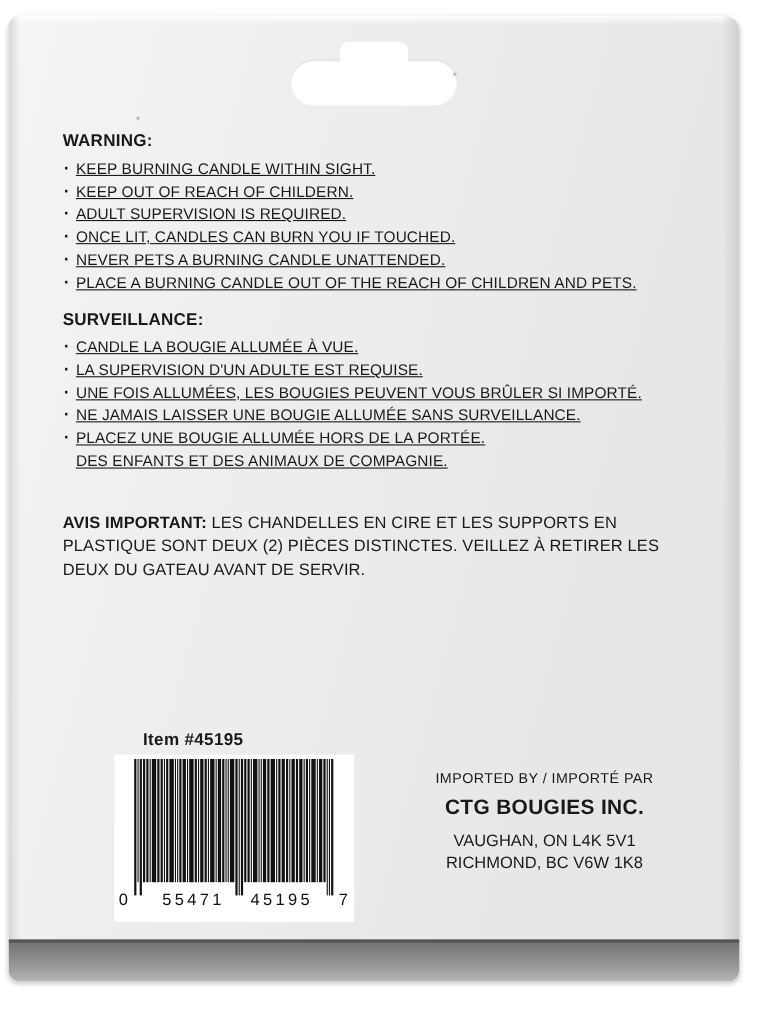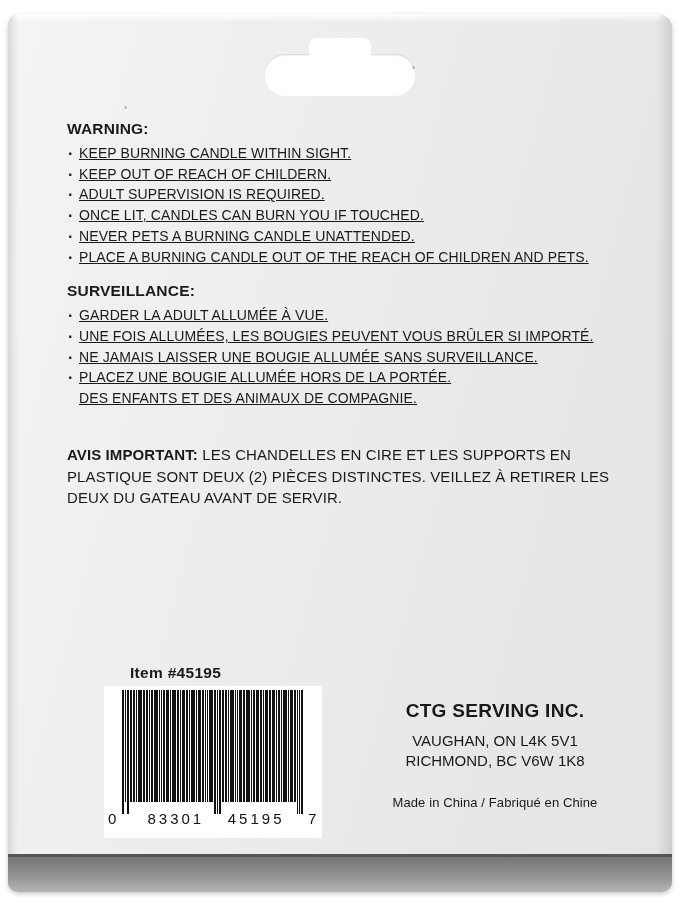--- a/index.html
+++ b/index.html
@@ -91,21 +91,21 @@
 
   .speck {
     position: absolute;
     width: 3px; height: 3px;
     background: #b9bbba;
     border-radius: 50%;
   }
 
   .content {
     position: absolute;
-    left: 59px;
+    left: 49px;
     top: 106px;
     width: 560px;
     color: #19191a;
   }
 
   .block { margin-bottom: 2px; }
 
   .heading {
     font-weight: bold;
     font-size: 15.5px;
@@ -260,21 +260,22 @@
         <li>NEVER PETS A BURNING CANDLE UNATTENDED.</li>
         <li>PLACE A BURNING CANDLE OUT OF THE REACH OF CHILDREN AND PETS.</li>
       </ul>
     </div>
 
     <div class="gap-sm"></div>
 
     <div class="block">
       <div class="heading">SURVEILLANCE:</div>
       <ul class="bullets">
-        <li>GARDER LA ADULT ALLUMÉE À VUE.</li>
+        <li>CANDLE LA BOUGIE ALLUMÉE À VUE.</li>
+        <li>LA SUPERVISION D'UN ADULTE EST REQUISE.</li>
         <li>UNE FOIS ALLUMÉES, LES BOUGIES PEUVENT VOUS BRÛLER SI IMPORTÉ.</li>
         <li>NE JAMAIS LAISSER UNE BOUGIE ALLUMÉE SANS SURVEILLANCE.</li>
         <li>PLACEZ UNE BOUGIE ALLUMÉE HORS DE LA PORTÉE.</li>
         <li class="cont">DES ENFANTS ET DES ANIMAUX DE COMPAGNIE.</li>
       </ul>
     </div>
 
     <div class="gap-md"></div>
 
 
@@ -343,29 +344,29 @@
       <span style="width:4px"></span>
         <span style="width:1px"></span>
         <span style="width:3px"></span>
         <span style="width:2px"></span>
       <span class="tall" style="width:2px"></span>
         <span class="tall" style="width:1px"></span>
         <span class="tall" style="width:2px"></span>
     </div>
     <div class="barcode-digits">
       <span class="lead">0</span>
-      <span class="mid">83301</span>
+      <span class="mid">55471</span>
       <span class="mid">45195</span>
       <span>7</span>
     </div>
   </div>
 
   <div class="importer">
-    <div class="brand">CTG SERVING INC.</div>
+    <div class="line1">IMPORTED BY / IMPORTÉ PAR</div>
+    <div class="brand">CTG BOUGIES INC.</div>
     <div class="addr">
       <div>VAUGHAN, ON L4K 5V1</div>
       <div>RICHMOND, BC V6W 1K8</div>
     </div>
-    <div class="made">Made in China / Fabriqué en Chine</div>
   </div>
 
   <div class="bottom-strip"></div>
 </div>
 
 </body></html>

